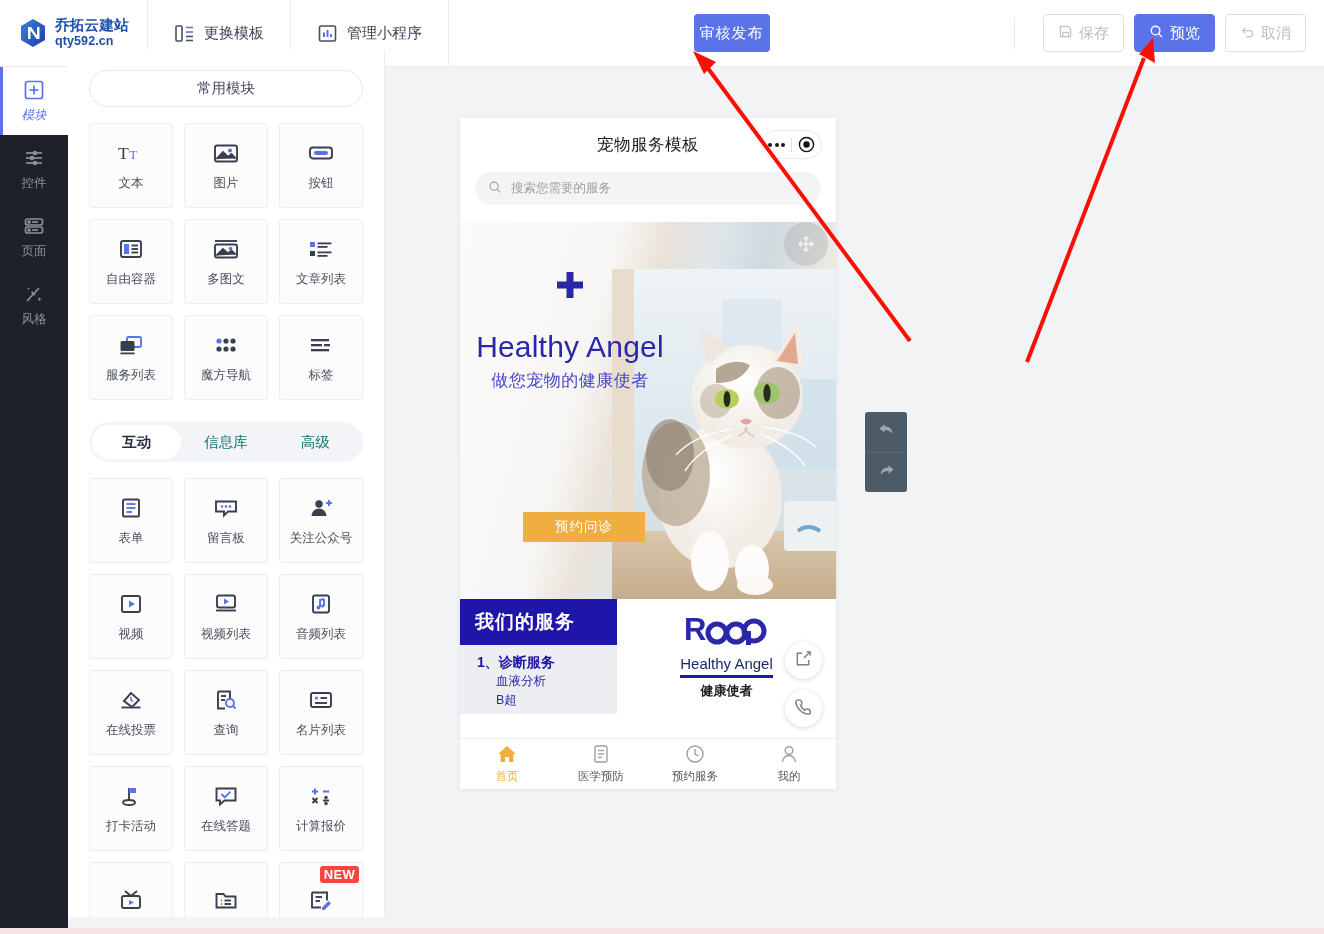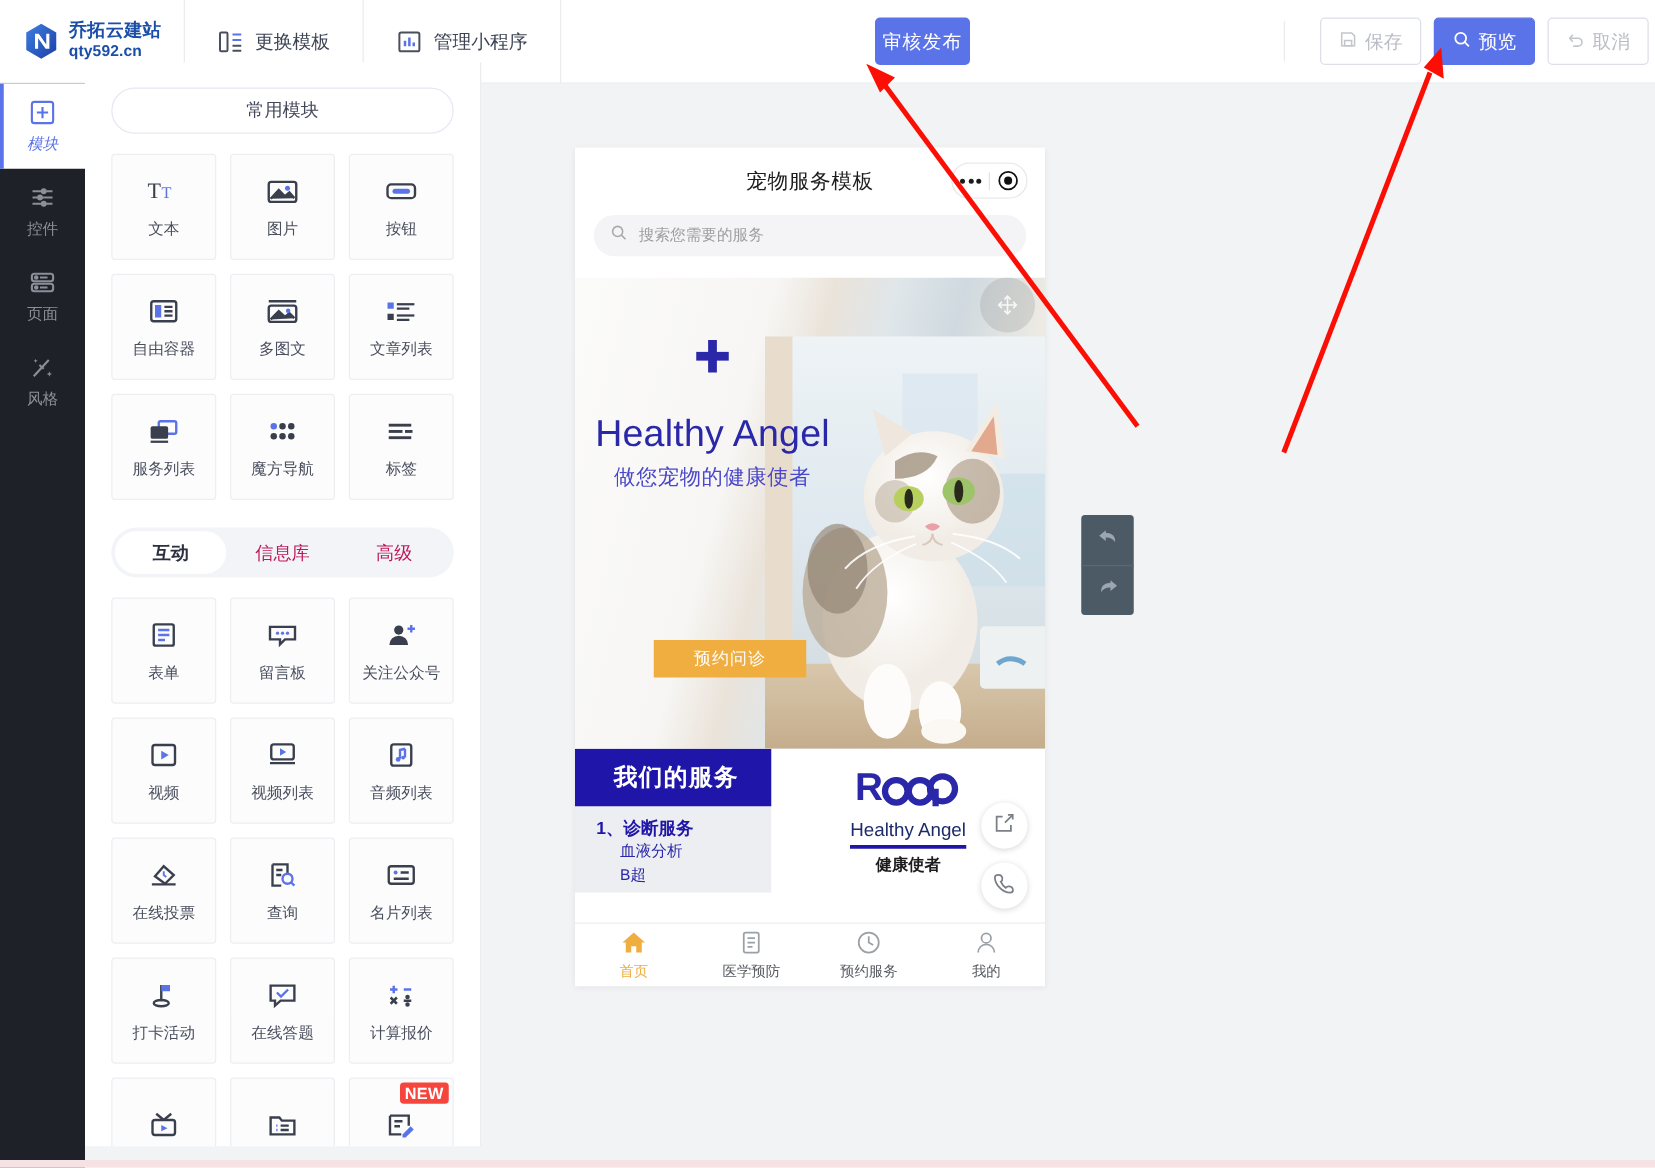--- a/index.html
+++ b/index.html
@@ -39,21 +39,21 @@
   }
   .nav-item .ico { display:flex; align-items:center; }
   .nav-sep { width: 1px; height: 67px; background: #eaecef; }
 
   .publish-wrap { flex: 1; display: flex; align-items: center; justify-content: center; }
   .btn-publish {
     background: #5b73e8; color: #fff; font-size: 15px;
     border: none; border-radius: 4px; padding: 0 6px; height: 38px;
     cursor: pointer; letter-spacing: 1px;
   }
-  .right-tools { display: flex; align-items: center; padding-right: 5px; }
+  .right-tools { display: flex; align-items: center; padding-right: 18px; }
   .right-sep { width:1px; height:32px; background:#e8eaec; margin-right: 18px; }
   .tool-btn {
     display: flex; align-items: center; justify-content: center; gap: 6px;
     height: 38px; min-width: 80px; padding: 0 14px; font-size: 15px;
     border: 1px solid #dcdfe6; border-radius: 4px; background: #fff;
     color: #b9bcc4; margin-left: 10px; cursor: pointer;
   }
   .tool-btn.primary {
     background: #5b73e8; border-color: #5b73e8; color: #fff;
   }
@@ -105,21 +105,21 @@
     position: absolute; top: 3px; right: 3px; background: #f5453c; color: #fff;
     font-size: 13px; font-weight: bold; padding: 1px 4px; border-radius: 3px;
     letter-spacing: .3px;
   }
   .segctrl {
     margin-top: 22px; height: 40px; background: #f2f4f8; border-radius: 20px;
     display: flex; align-items: center; padding: 3px; text-align: center;
   }
   .seg {
     flex: 1; height: 34px; display: flex; align-items: center;
-    justify-content: center; font-size: 14.5px; color: #be185d;
+    justify-content: center; font-size: 14.5px; color: #0f766e;
     border-radius: 17px; cursor: pointer;
   }
   .seg.active { background: #fff; color: #2b3040; font-weight: bold; }
 
   
   .canvas {
     position: absolute; top: 67px; left: 385px; right: 0; bottom: 0;
     background: #f2f3f5;
   }
   .phone {
@@ -181,21 +181,21 @@
   .move-handle {
     position: absolute; right: 8px; top: 0px; width: 44px; height: 44px;
     border-radius: 50%; background: rgba(130,130,130,.22);
     display: flex; align-items: center; justify-content: center;
   }
 
   .svc { display: flex; height: 115px; background: #fff; }
   .svc-left { width: 157px; background: #eceef1; }
   .svc-head {
     background: #1f15a8; color: #fff; height: 46px; display: flex;
-    align-items: center; padding-left: 31px; font-size: 19px; font-weight: bold;
+    align-items: center; padding-left: 15px; font-size: 19px; font-weight: bold;
     letter-spacing: 1px;
   }
   .svc-item {
     padding: 9px 0 0 17px; font-size: 14px; font-weight: bold; color: #1f15a8;
   }
   .svc-sub { padding-left: 36px; font-size: 12.5px; color: #2a27a8; line-height: 1.55; }
   .svc-right { flex: 1; display:flex; flex-direction:column; align-items:center; padding-top: 12px; }
   .roop { color: #2a27a8; }
   .ha-name {
     font-size: 15px; color: #1d2b6b; margin-top: 4px; padding-bottom: 3px;

